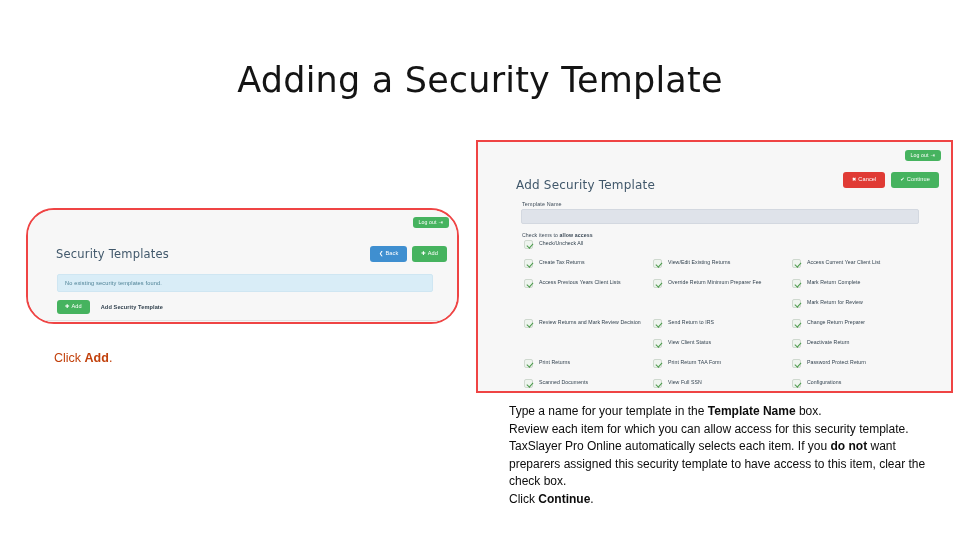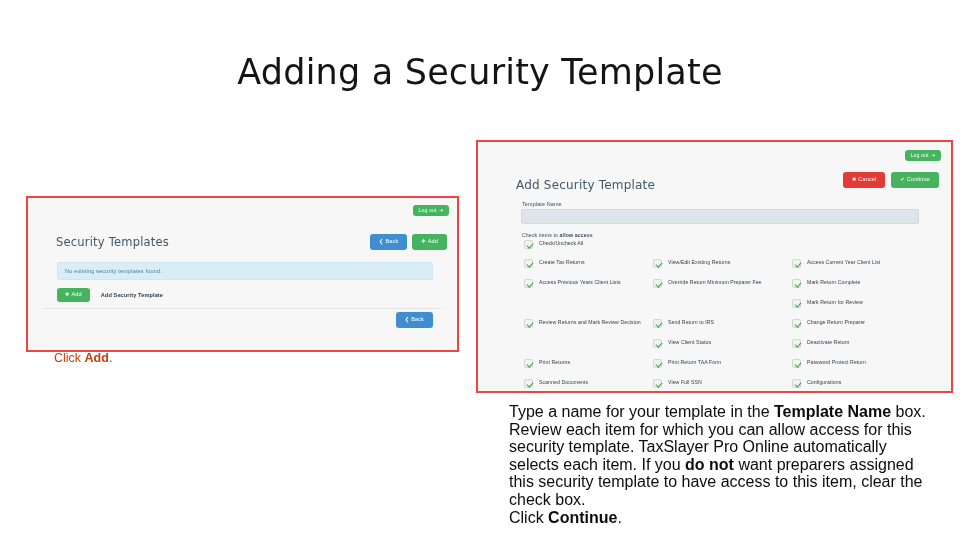--- a/index.html
+++ b/index.html
@@ -13,21 +13,21 @@
     position: relative;
     overflow: hidden;
     font-family: "Liberation Sans", sans-serif;
     color: #000;
   }
 
   
   #slide-title {
     position: absolute;
     left: 0;
-    top: 52px;
+    top: 60px;
     width: 960px;
     text-align: center;
     font-family: "DejaVu Sans", sans-serif;
     font-size: 35px;
     font-weight: 400;
     color: #141414;
     letter-spacing: 0.2px;
     white-space: nowrap;
   }
 
@@ -36,23 +36,24 @@
     position: absolute;
     background: #f7f7f7;
     border: 2px solid #ef4444;
     box-sizing: border-box;
     overflow: hidden;
   }
 
   
   #panel-left {
     left: 26px;
-    top: 196px;
+    top: 208px;
     width: 433px;
-    height: 156px;
+    height: 116px;
+    border-radius: 28px;
   }
   #panel-left .inner {
     position: absolute;
     inset: 0;
     background: #f7f7f7;
   }
   #left-logout {
     position: absolute;
     right: 8px;
     top: 7px;
@@ -274,21 +275,21 @@
   .btn-logout { padding: 3px 6px; font-size: 5.2px; }
   .btn-md     { padding: 5px 9px; }
   .btn-sm     { padding: 4px 8px; }
 
   
   #caption-right {
     position: absolute;
     left: 509px;
     top: 403px;
     width: 430px;
-    font-size: 16px;
+    font-size: 12px;
     line-height: 17.6px;
     color: #0c0c0c;
     font-family: "Liberation Sans", sans-serif;
   }
   #caption-right b { font-weight: bold; }
 </style>
 </head>
 <body>
 
 <div id="slide-title">Adding a Security Template</div>

